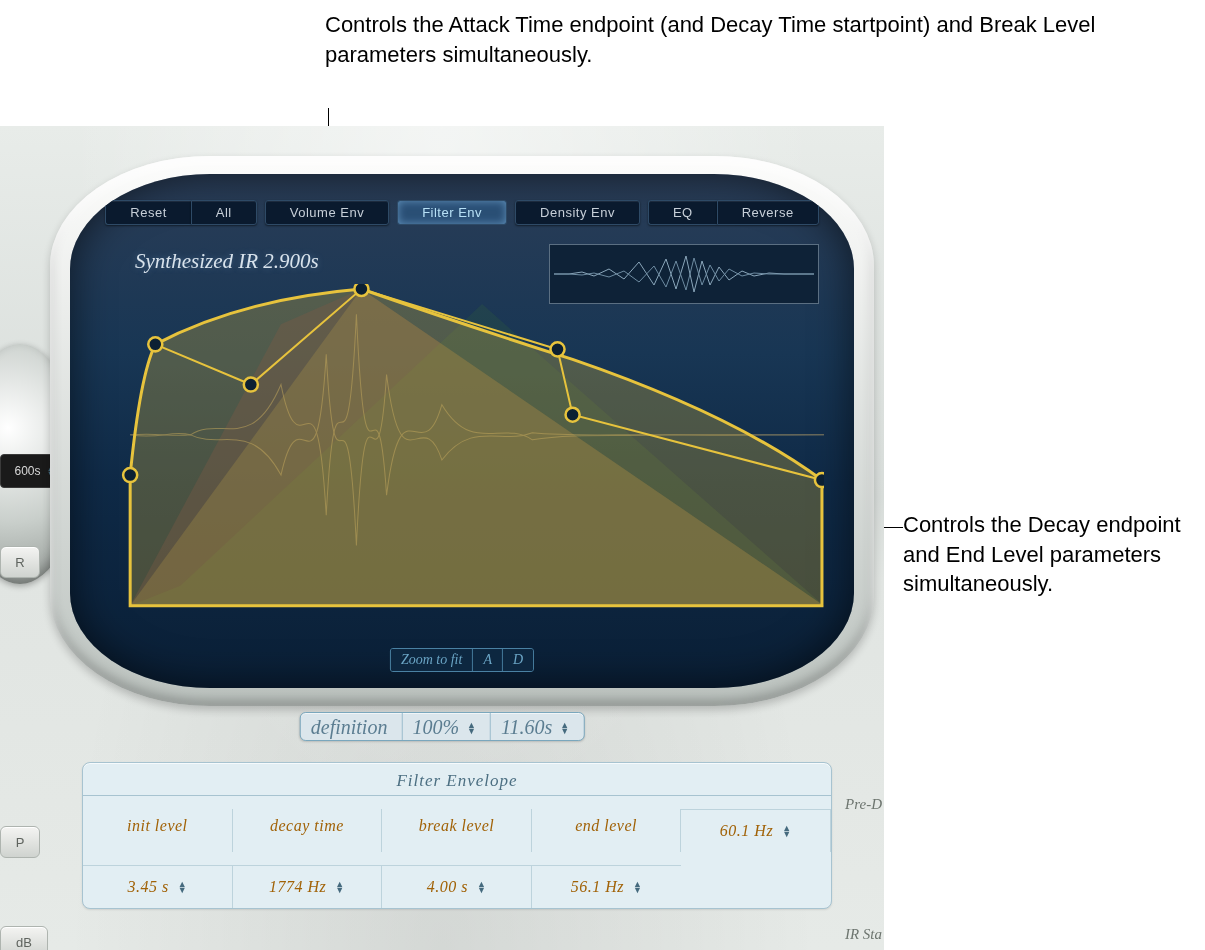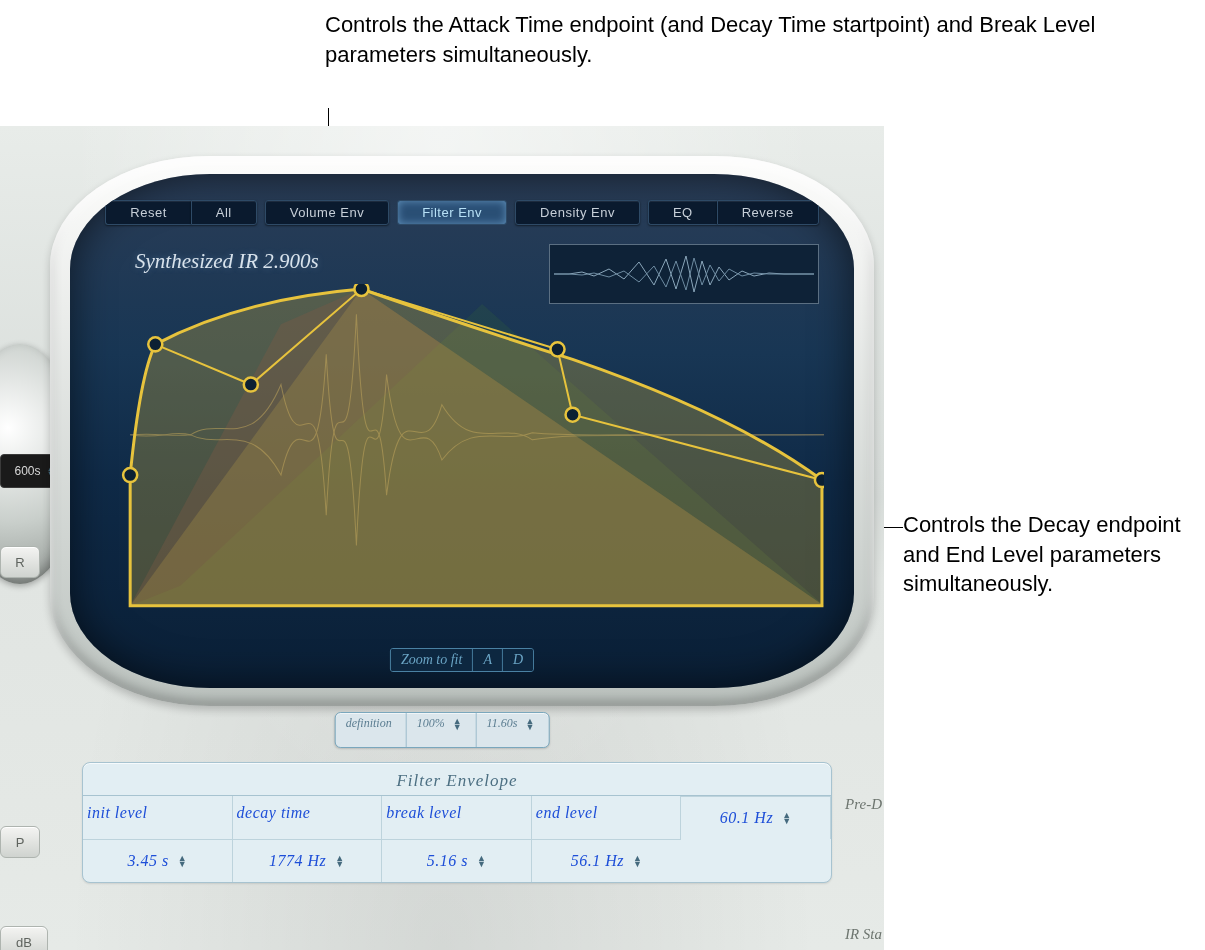--- a/index.html
+++ b/index.html
@@ -186,22 +186,22 @@
     border: 1px solid #7aa7bd;
     border-radius: 6px;
     overflow: hidden;
     background: #dbe6ec;
     box-shadow: inset 0 1px 0 rgba(255,255,255,.6), 0 1px 2px rgba(0,0,0,.15);
   }
   .def-cell {
     font-family: Georgia, serif;
     font-style: italic;
     color: #5b7d91;
-    font-size: 12px;
-    padding: 3px 14px 16px 10px;
+    font-size: 20px;
+    padding: 3px 14px 1px 10px;
     border-right: 1px solid #9bbccb;
     display: flex;
     align-items: center;
     gap: 8px;
   }
   .def-cell:last-child{border-right:none;}
   .def-cell .stepper{font-style:normal;}
 
   
   .stepper {
@@ -231,26 +231,27 @@
     letter-spacing: 1px;
   }
   .fe-grid {
     display: grid;
     grid-template-columns: repeat(5, 1fr);
     border-top: 1px solid #a7c3d0;
   }
   .fe-head, .fe-val {
     font-family: Georgia, serif;
     font-style: italic;
-    color: #1d4ed8;
-    text-align: left;
+    color: #a16207;
+    text-align: center;
     padding: 8px 4px;
     border-right: 1px solid #bdd3dc;
     font-size: 16px;
     letter-spacing: .5px;
+    margin-top: 13px;
   }
   .fe-head:last-child,.fe-val:last-child{border-right:none;}
   .fe-val {
     border-top: 1px solid #bdd3dc;
     display: flex;
     align-items: center;
     justify-content: center;
     gap: 9px;
     padding: 12px 4px;
   }
@@ -420,21 +421,21 @@
       </div>
       <div class="fe-val">
         <span>3.45 s</span>
         <span class="stepper"></span>
       </div>
       <div class="fe-val">
         <span>1774 Hz</span>
         <span class="stepper"></span>
       </div>
       <div class="fe-val">
-        <span>5.16 s</span>
+        <span>4.00 s</span>
         <span class="stepper"></span>
       </div>
       <div class="fe-val">
         <span>56.1 Hz</span>
         <span class="stepper"></span>
       </div>
     </div>
   </div>
 
   <div class="edge-label" style="top:670px">Pre-D</div>

